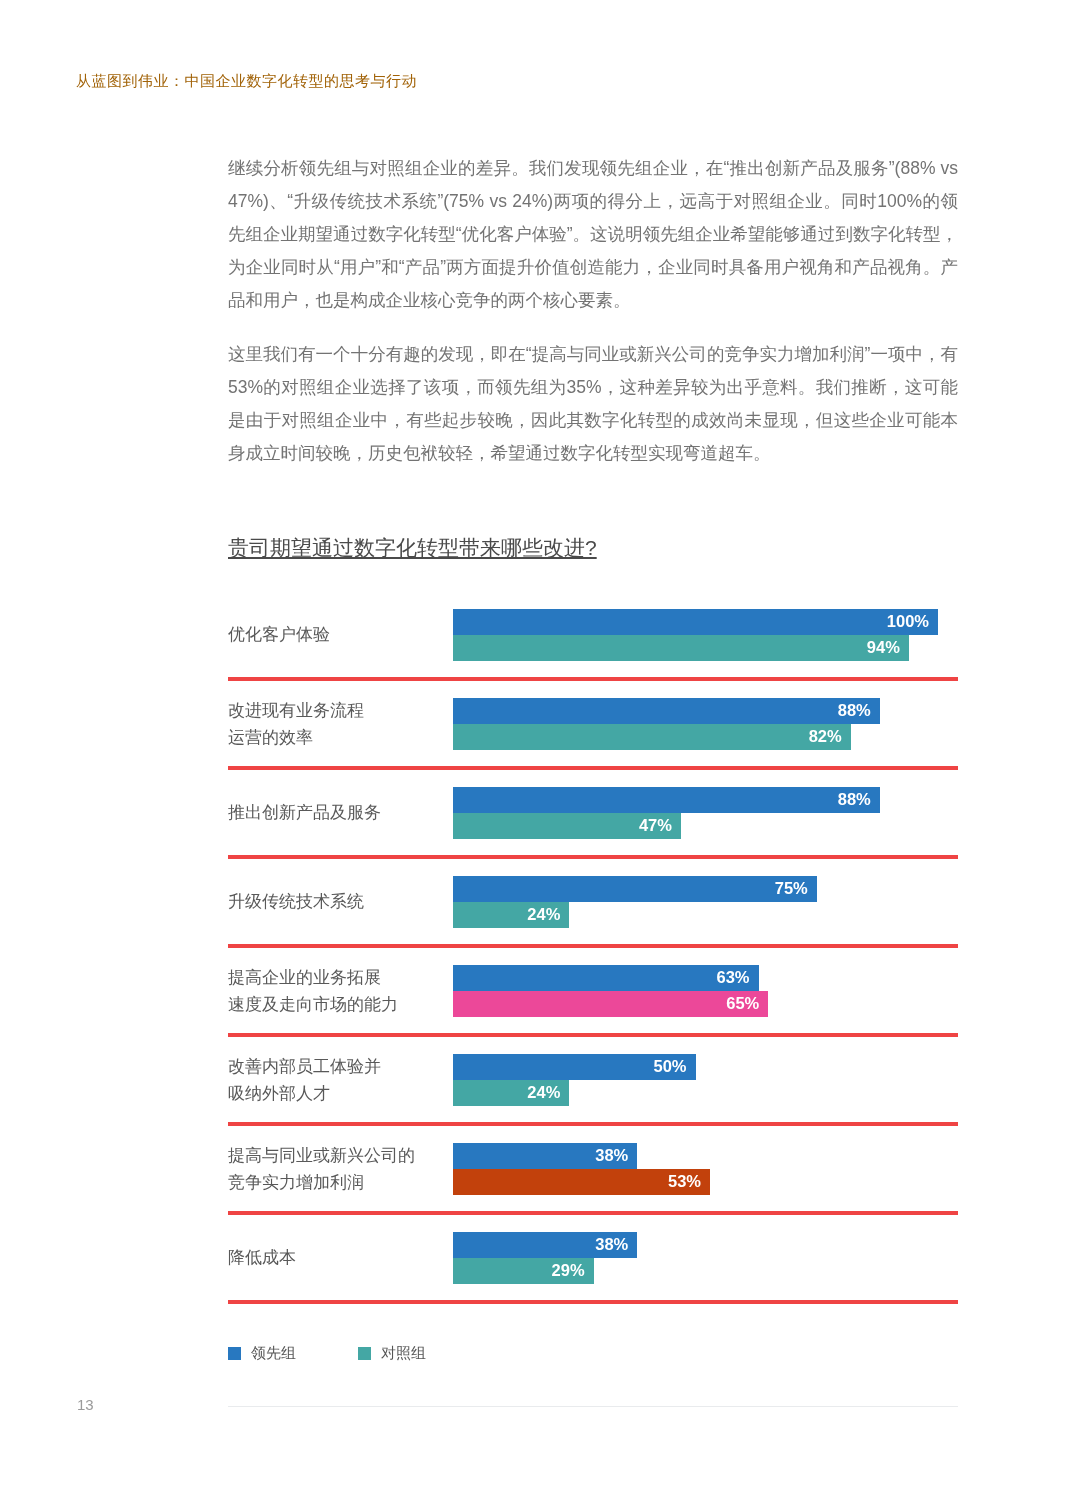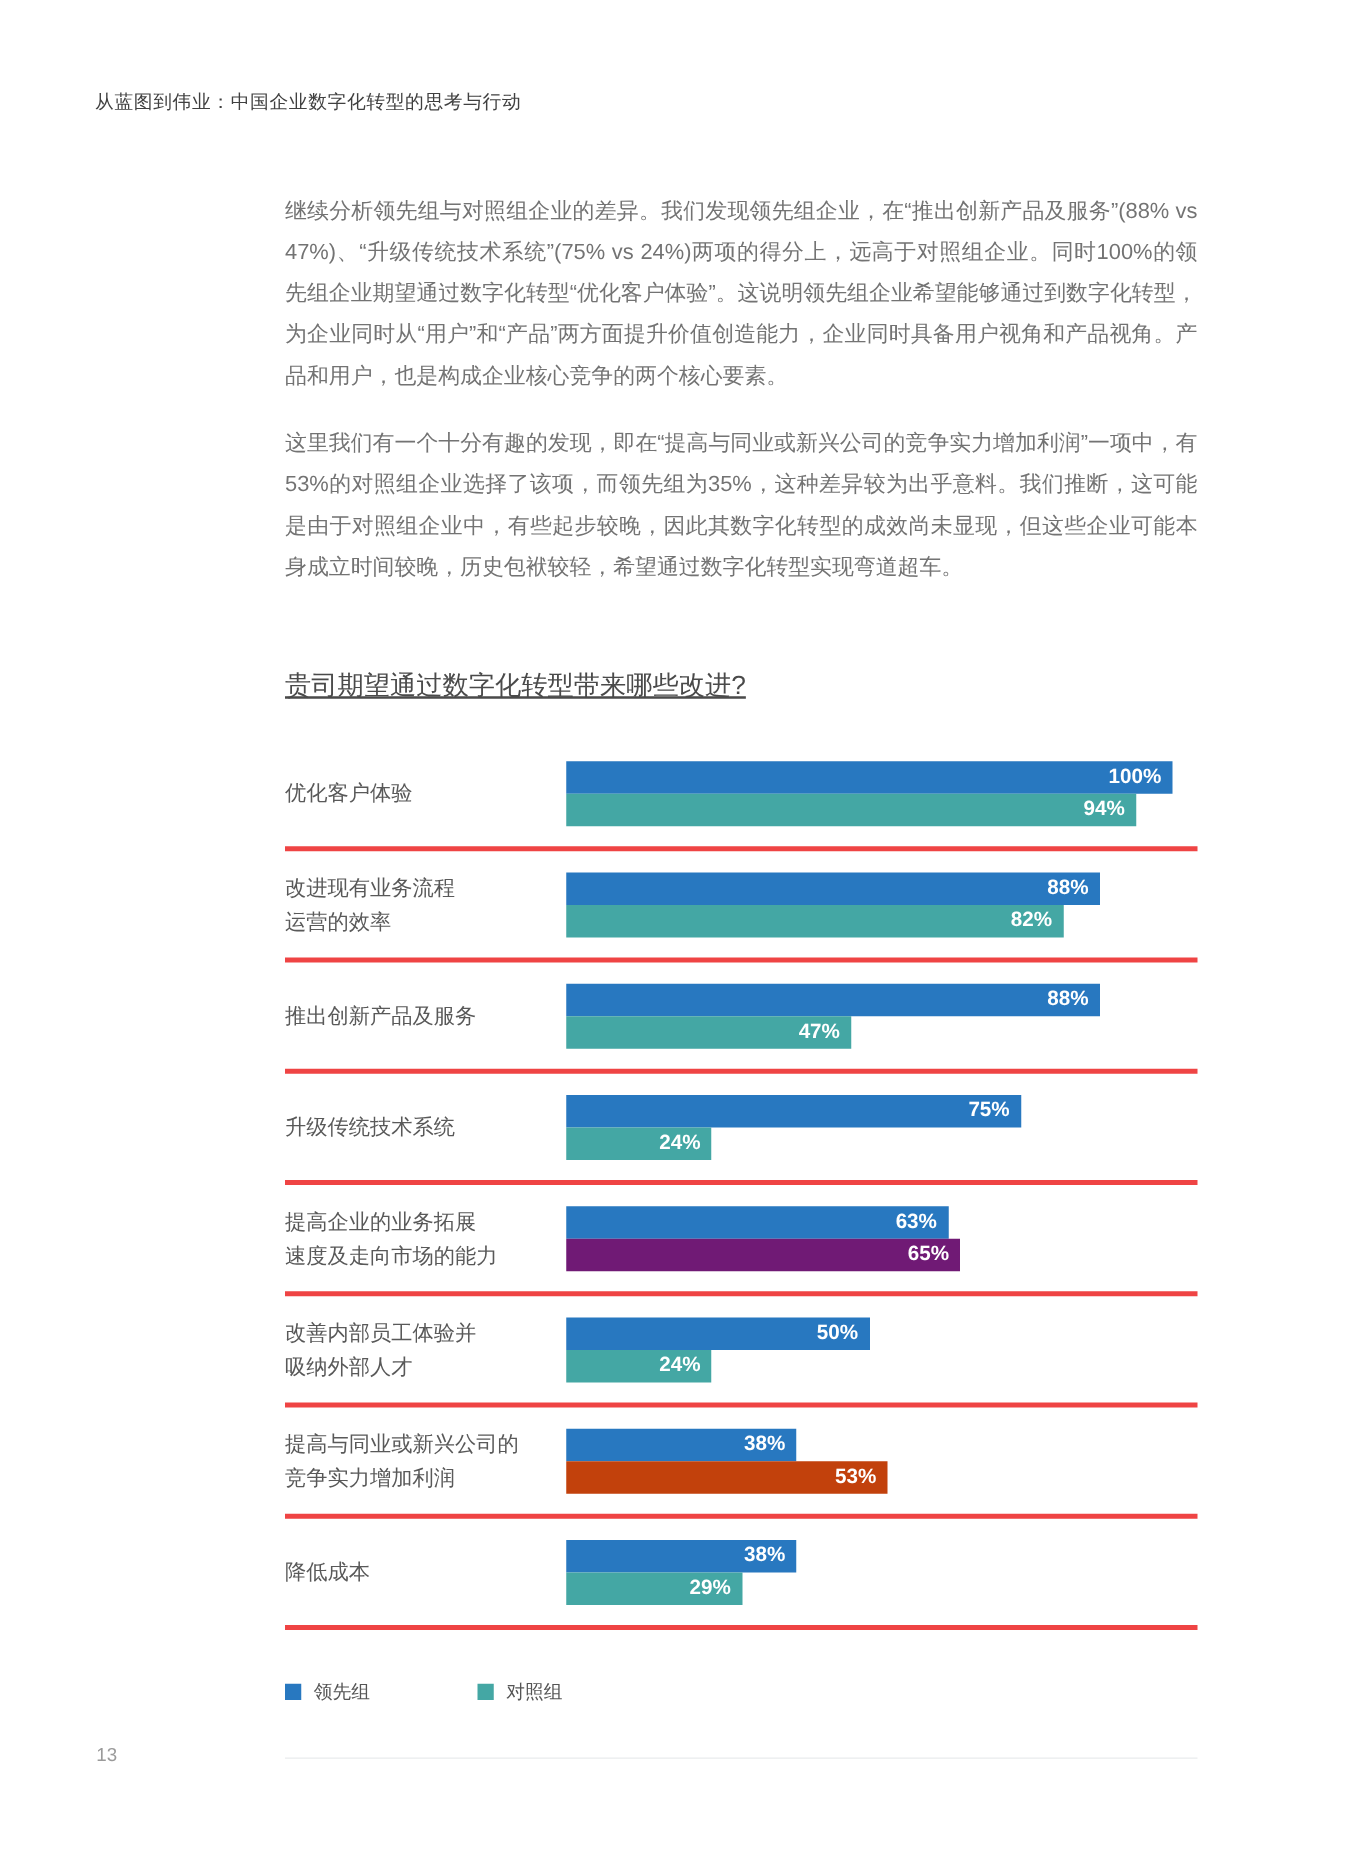--- a/index.html
+++ b/index.html
@@ -5,21 +5,21 @@
   html,body{margin:0;padding:0;}
   body{
     width:1080px;height:1491px;
     background:#ffffff;
     font-family:"Liberation Sans","DejaVu Sans",sans-serif;
     position:relative;
     color:#4f4f4f;
   }
   .page-header{
     position:absolute;left:76px;top:72px;
-    font-size:15px;color:#404040;letter-spacing:0.5px;
+    font-size:15px;color:#a16207;letter-spacing:0.5px;
   }
   .content{
     position:absolute;left:228px;top:152px;width:730px;
   }
   .body-para{
     font-size:17.5px;line-height:33px;color:#737373;
     text-align:justify;margin:0 0 21px 0;
   }
   .chart-title{
     margin-top:64px;margin-bottom:30px;
@@ -36,21 +36,21 @@
   .row-bars{width:485px;flex:0 0 485px;}
   .bar{
     height:26px;display:flex;align-items:center;justify-content:flex-end;
     min-width:0;
     font-weight:bold;
   }
   .bar-value{
     color:#ffffff;font-size:16.5px;padding-right:9px;white-space:nowrap;
   }
   .legend{
-    display:flex;align-items:center;margin-top:40px;gap:24px;
+    display:flex;align-items:center;margin-top:40px;
   }
   .legend-item{display:flex;align-items:center;margin-right:62px;}
   .legend-swatch{width:13px;height:13px;margin-right:10px;flex:0 0 13px;}
   .legend-label{font-size:15px;color:#555555;}
   .bottom-rule{height:1px;background:#e9ebed;margin-top:43px;}
   .page-number{
     position:absolute;left:77px;top:1396px;
     font-size:15px;color:#9a9a9a;
   }
 </style>
@@ -121,21 +121,21 @@
       </div>
       <div class="chart-row">
         <div class="row-label">
           <div>提高企业的业务拓展</div>
           <div>速度及走向市场的能力</div>
         </div>
         <div class="row-bars">
           <div class="bar" style="width: 63%; background: rgb(40, 120, 192);">
             <span class="bar-value">63%</span>
           </div>
-          <div class="bar" style="width: 65%; background: #701a75;">
+          <div class="bar" style="width: 65%; background: #ec4899;">
             <span class="bar-value">65%</span>
           </div>
         </div>
       </div>
       <div class="chart-row">
         <div class="row-label">
           <div>改善内部员工体验并</div>
           <div>吸纳外部人才</div>
         </div>
         <div class="row-bars">

